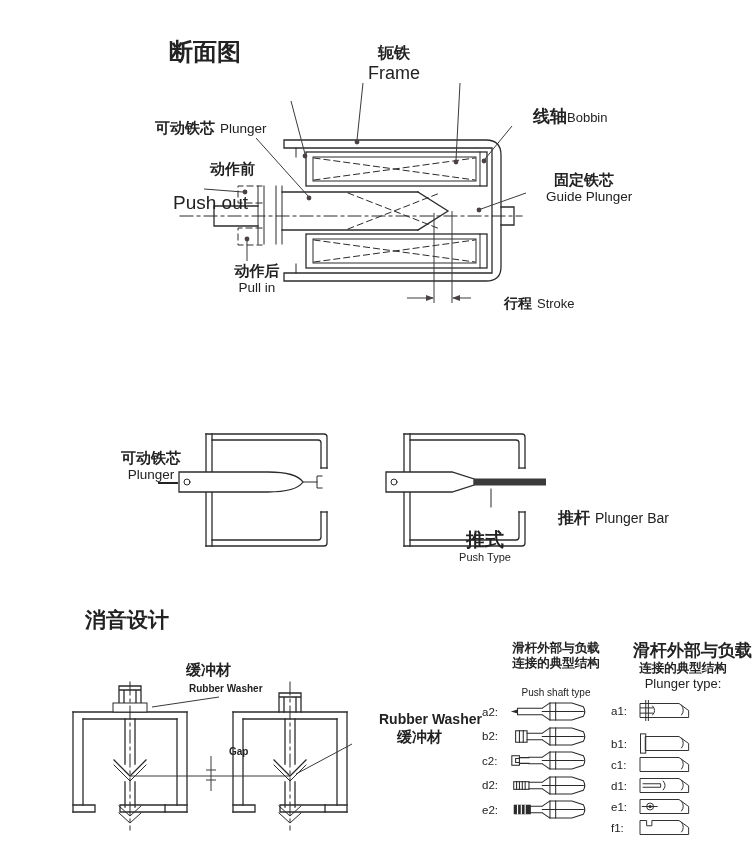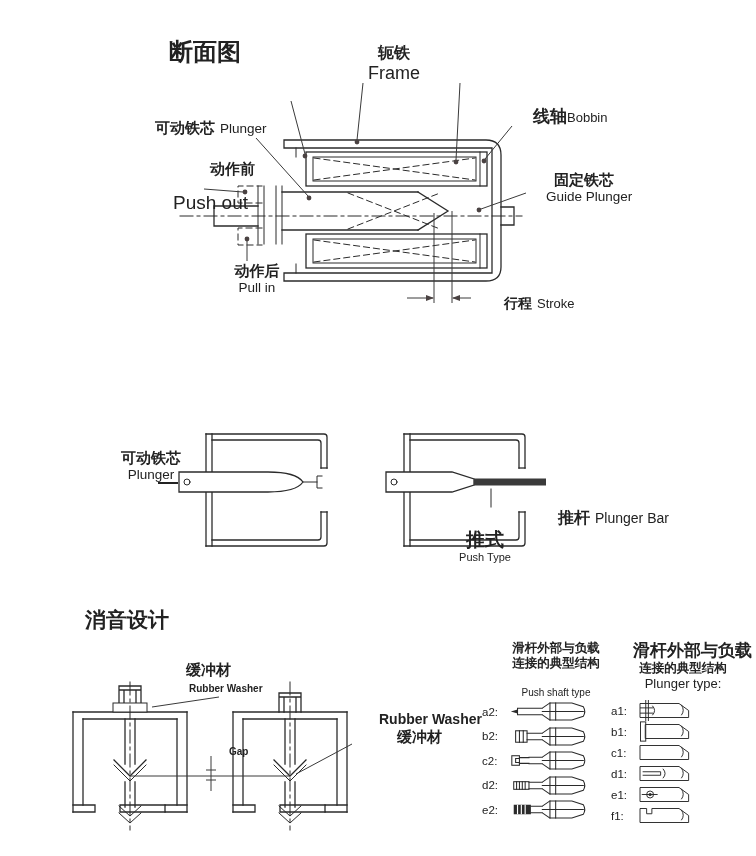--- a/index.html
+++ b/index.html
@@ -283,21 +283,21 @@
       <svg width="82" height="21" viewBox="0 0 86 22">
         <path class="g" d="M44,2 H67 L79,6 Q82,11 79,16 L67,20 H44 Z" fill="#fff"></path>
         <path class="g" d="M50,2 V20 M36,11 H79 M44,2 L36,7.5 M44,20 L36,14.5 M36,7.5 H24 M36,14.5 H24"></path>
         <rect x="6" y="6" width="18" height="10" fill="#2b2b2b"></rect>
         <path d="M10,6 V16 M14,6 V16 M18,6 V16" stroke="#fff" stroke-width="1.2" fill="none"></path>
       </svg>
     </div>
   </div>
 
   <div class="type-col" style="left:611px;top:700px">
-    <div class="type-row" style="margin-bottom:0px">
+    <div class="type-row" style="margin-bottom:12px">
       <span class="row-label">a1:</span>
       <svg width="56" height="21" viewBox="0 0 60 24">
         <path class="g" d="M2,4 H46 L57,12 V20 H2 Z" fill="#fff"></path>
         <path class="g" d="M49,6 Q53,12 49,17 M8,0 V24 M11,0 V24 M2,9 H16 M2,15 H16 M16,7 Q20.5,12 16,17"></path>
       </svg>
     </div>
     <div class="type-row">
       <span class="row-label">b1:</span>
       <svg width="56" height="21" viewBox="0 0 60 24">
         <path class="g" d="M8,4 H46 L57,12 V20 H8 Z" fill="#fff"></path>

